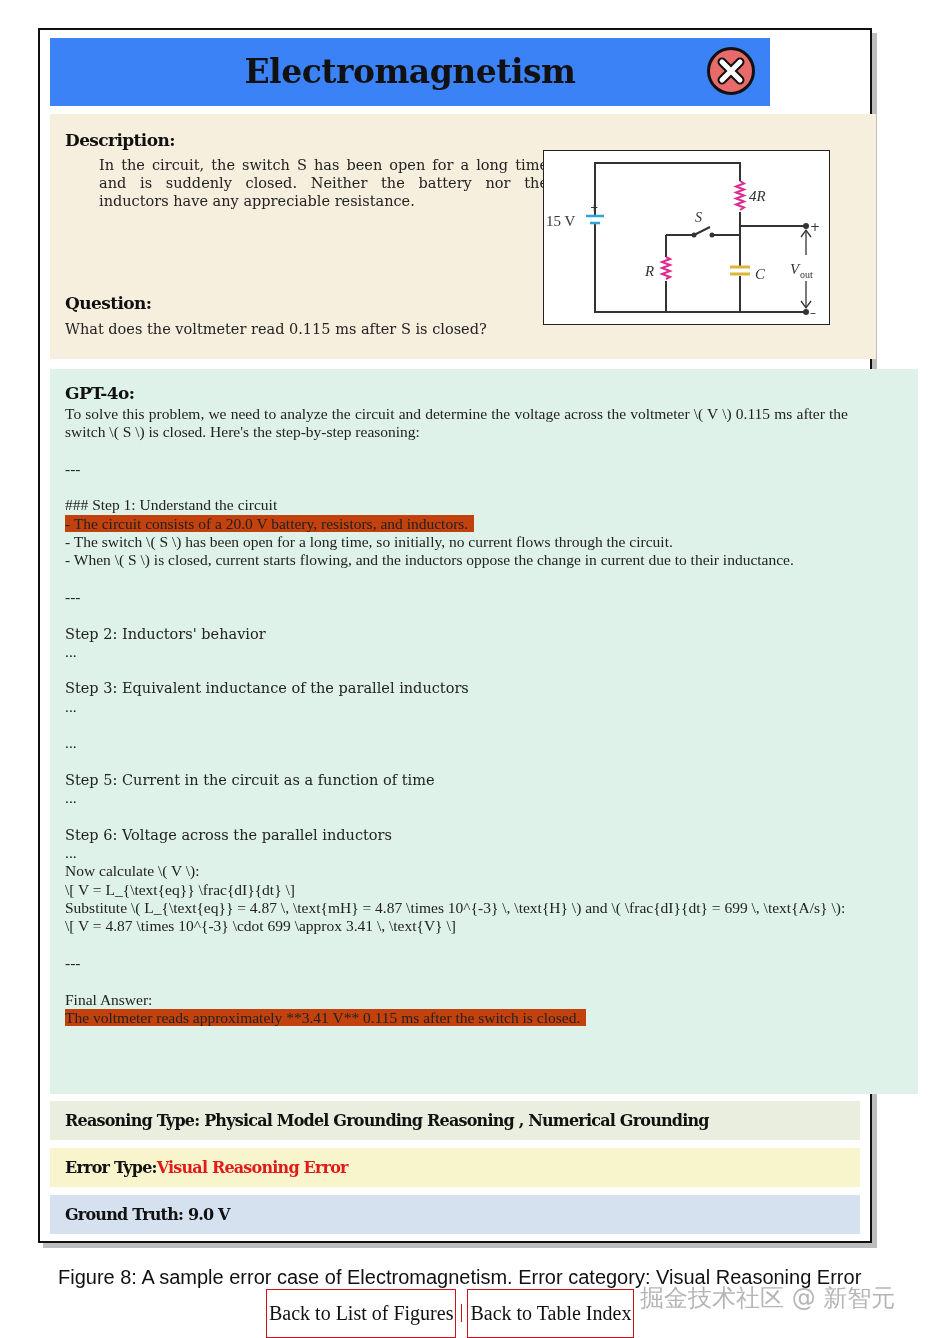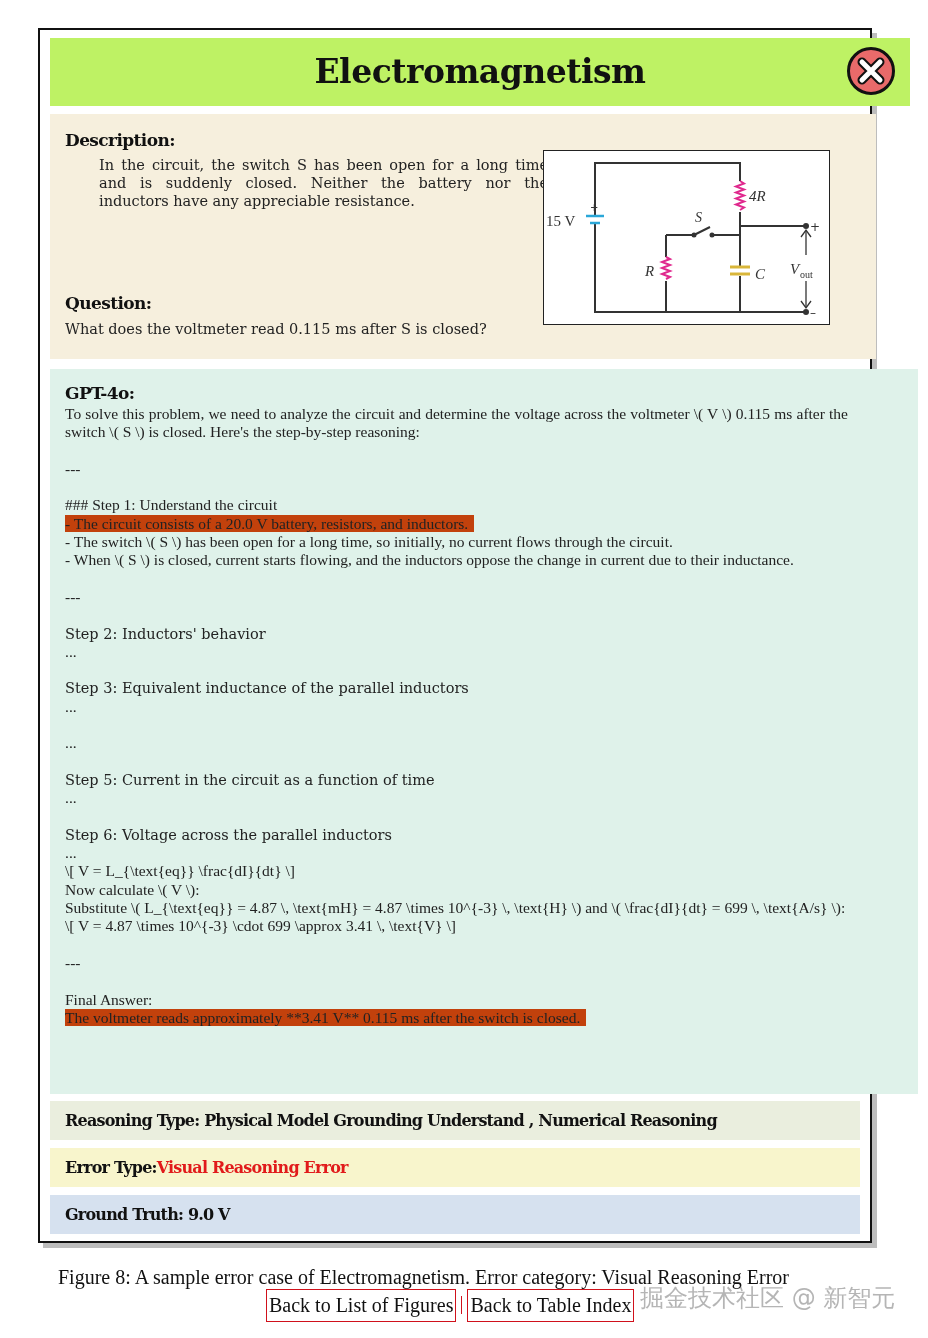--- a/index.html
+++ b/index.html
@@ -3,22 +3,22 @@
 <meta charset="utf-8">
 <style>
   html, body { margin:0; padding:0; background:#ffffff; }
   body { width:928px; height:1338px; position:relative; overflow:hidden;
          font-family:"DejaVu Serif", serif; color:#111; }
 
   .frame { position:absolute; left:38px; top:28px; width:834px; height:1215px;
            border:2px solid #111; background:#fff;
            box-shadow:5px 5px 0 #bdbdbd; box-sizing:border-box; }
 
-  .title-bar { position:absolute; left:10px; top:8px; width:860px; height:68px;
-               background:#bef264; }
+  .title-bar { position:absolute; left:10px; top:8px; width:720px; height:68px;
+               background:#3b82f6; }
   .title-text { position:absolute; left:0; right:0; top:14px; text-align:center;
                 font-family:"DejaVu Serif", serif; font-weight:bold;
                 font-size:33px; letter-spacing:-0.5px; color:#111; }
   .close-icon { position:absolute; right:14px; top:8px; width:50px; height:50px; cursor:pointer; }
 
   .desc-box { position:absolute; left:10px; top:84px; width:810px; height:245px;
               background:#f6efdd;padding-left:16px; }
   .label { font-family:"DejaVu Serif", serif; font-weight:bold; font-size:17px;
            letter-spacing:-0.6px; color:#111; }
   .desc-label { position:absolute; left:15px; top:16px; }
@@ -46,24 +46,24 @@
             background:#eaeede; }
   .et-box { position:absolute; left:10px; top:1118px; width:810px; height:39px;
             background:#f8f5cc; }
   .gt-box { position:absolute; left:10px; top:1165px; width:810px; height:39px;
             background:#d6e1ef; }
   .row-text { position:absolute; left:15px; top:10px; font-family:"DejaVu Serif", serif;
               font-weight:bold; font-size:16px; letter-spacing:-0.8px; color:#111; white-space:nowrap; }
   .err-val { color:#e11b1b; }
 
   .caption { position:absolute; left:58px; top:1266px; width:800px;
-             font-family:Liberation Serif, serif; font-size:20px; color:#111; white-space:nowrap; }
+             font-family:Liberation Sans, sans-serif; font-size:20px; color:#111; white-space:nowrap; }
   .links { position:absolute; left:266px; top:1289px; font-family:"Liberation Serif", serif;
            font-size:20px; color:#111; white-space:nowrap; }
-  .link { display:inline-block; border:1.5px solid #d0111b; padding:4px 2px; line-height:23px; cursor:pointer; }
+  .link { display:inline-block; border:1.5px solid #d0111b; padding:12px 2px; line-height:23px; cursor:pointer; }
   .sep { display:inline-block; width:1px; height:18px; background:#d0111b; margin:0 5px; vertical-align:-2px; }
   .watermark { position:absolute; left:640px; top:1282px; font-family:"DejaVu Sans", sans-serif;
                font-size:24px; color:rgba(120,120,120,0.55); white-space:nowrap; }
 </style>
 </head>
 <body>
 
 <div class="frame">
 
   <div class="title-bar">
@@ -161,36 +161,36 @@
       <div class="ln step">Step 3: Equivalent inductance of the parallel inductors</div>
       <div class="ln">...</div>
       <div class="ln"></div>
       <div class="ln">...</div>
       <div class="ln"></div>
       <div class="ln step">Step 5: Current in the circuit as a function of time</div>
       <div class="ln">...</div>
       <div class="ln"></div>
       <div class="ln step">Step 6: Voltage across the parallel inductors</div>
       <div class="ln">...</div>
+      <div class="ln">Now calculate \( V \):</div>
       <div class="ln">\[ V = L_{\text{eq}} \frac{dI}{dt} \]</div>
-      <div class="ln">Now calculate \( V \):</div>
       <div class="ln j">Substitute \( L_{\text{eq}} = 4.87 \, \text{mH} = 4.87 \times 10^{-3} \, \text{H} \) and \( \frac{dI}{dt} = 699 \, \text{A/s} \):</div>
       <div class="ln">\[ V = 4.87 \times 10^{-3} \cdot 699 \approx 3.41 \, \text{V} \]</div>
       <div class="ln"></div>
       <div class="ln">---</div>
       <div class="ln"></div>
       <div class="ln">Final Answer:</div>
       <div class="ln"><span class="hl">The voltmeter reads approximately **3.41 V** 0.115 ms after the switch is closed.</span></div>
     </div>
   </div>
 
   <div class="rt-box">
     <div class="row-text">
       <span>Reasoning Type:</span>
-      <span>Physical Model Grounding Understand ,  Numerical Reasoning</span>
+      <span>Physical Model Grounding Reasoning ,  Numerical Grounding</span>
     </div>
   </div>
 
   <div class="et-box">
     <div class="row-text">
       <span>Error Type:</span><span class="err-val">Visual Reasoning Error</span>
     </div>
   </div>
 
   <div class="gt-box">

